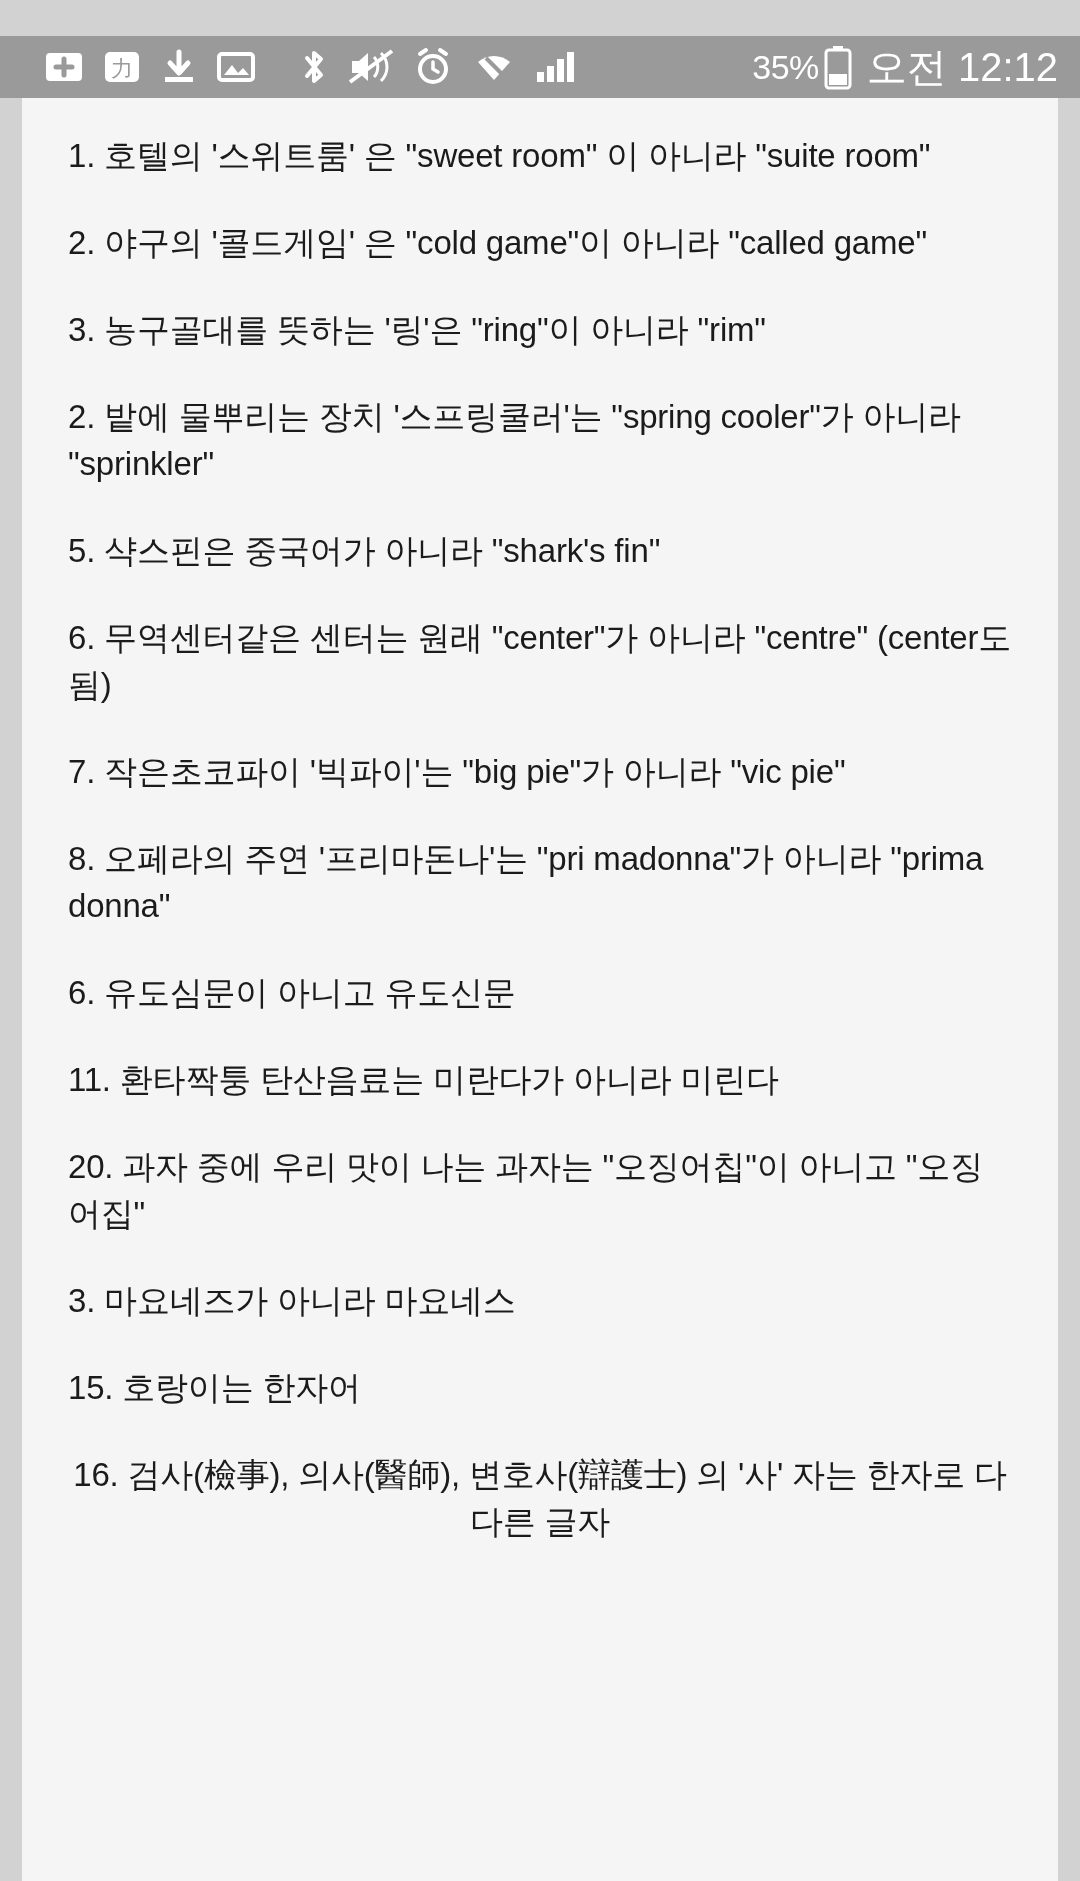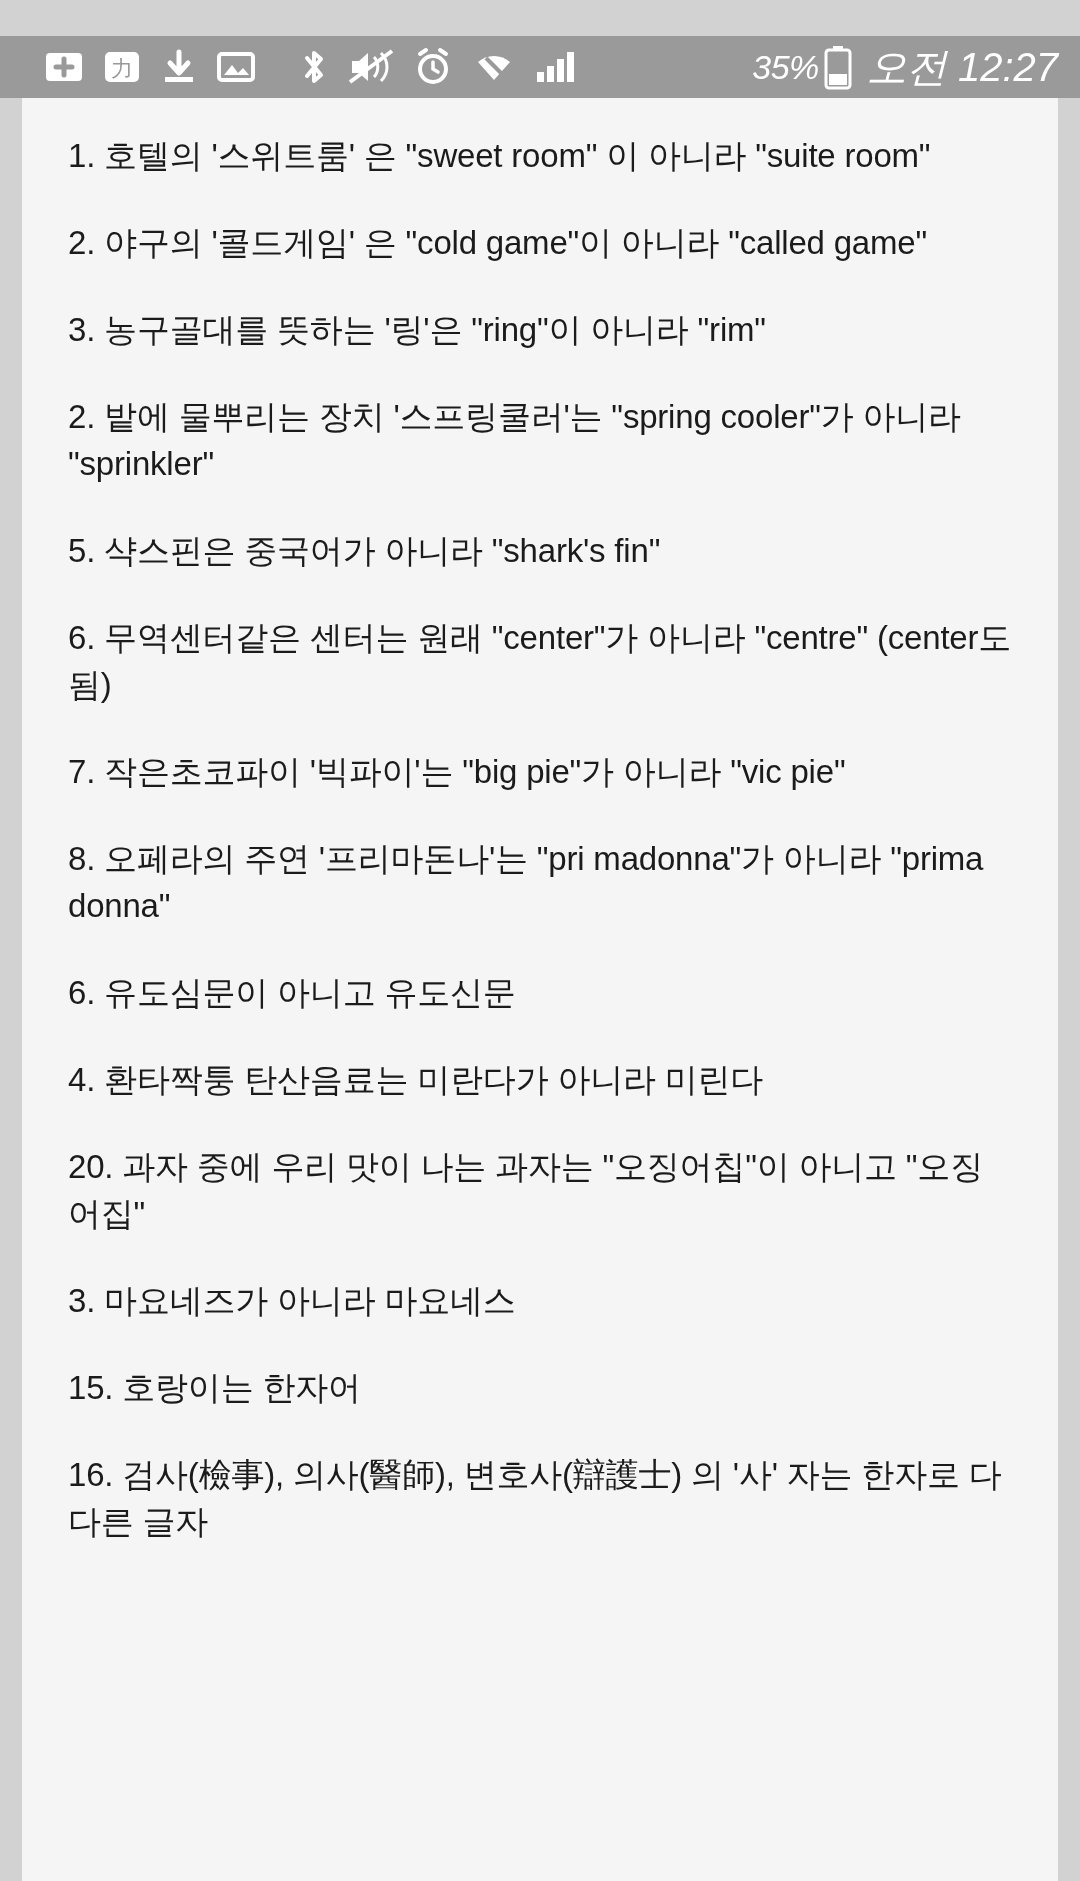--- a/index.html
+++ b/index.html
@@ -45,21 +45,20 @@
     align-items: center;
     gap: 18px;
     margin-left: 42px;
     flex: 1 1 auto;
   }
   .status-right {
     display: flex;
     align-items: center;
     gap: 4px;
     flex: 0 0 auto;
-    font-style: italic;
   }
   .sicon {
     display: inline-flex;
     align-items: center;
     justify-content: center;
     color: #ffffff;
     fill: #ffffff;
   }
   .battery-pct {
     color: #ffffff;
@@ -87,21 +86,21 @@
     overflow: hidden;
   }
   .line {
     color: #1b1b1b;
     font-size: 33px;
     line-height: 47px;
     margin: 0 0 40px 0;
     word-break: break-word;
     letter-spacing: -0.2px;
   }
-  .line:last-child { margin-bottom: 12px; }
+  .line:last-child { margin-bottom: 12px; text-align: center; }
 </style>
 </head>
 <body>
 
 <div class="screen">
 
   <div class="status-bar">
 
     <div class="status-left">
       <span class="sicon">
@@ -169,35 +168,35 @@
 
     <div class="status-right">
       <span class="battery-pct">35%</span>
       <span class="sicon">
         <svg width="30" height="46" viewBox="0 0 30 46">
           <rect x="10" y="2" width="10" height="4" fill="#ffffff"></rect>
           <rect x="3" y="6" width="24" height="38" rx="3" fill="none" stroke="#ffffff" stroke-width="3"></rect>
           <rect x="6" y="30" width="18" height="11" fill="#ffffff"></rect>
         </svg>
       </span>
-      <span class="clock">오전 12:27</span>
+      <span class="clock">오전 12:12</span>
     </div>
 
   </div>
 
   <div class="content">
     <p class="line">1. 호텔의 '스위트룸' 은 "sweet room" 이 아니라 "suite room"</p>
     <p class="line">2. 야구의 '콜드게임' 은 "cold game"이 아니라 "called game"</p>
     <p class="line">3. 농구골대를 뜻하는 '링'은 "ring"이 아니라 "rim"</p>
     <p class="line">2. 밭에 물뿌리는 장치 '스프링쿨러'는 "spring cooler"가 아니라 "sprinkler"</p>
     <p class="line">5. 샥스핀은 중국어가 아니라 "shark's fin"</p>
     <p class="line">6. 무역센터같은 센터는 원래 "center"가 아니라 "centre" (center도 됨)</p>
     <p class="line">7. 작은초코파이 '빅파이'는 "big pie"가 아니라 "vic pie"</p>
     <p class="line">8. 오페라의 주연 '프리마돈나'는 "pri madonna"가 아니라 "prima donna"</p>
     <p class="line">6. 유도심문이 아니고 유도신문</p>
-    <p class="line">4. 환타짝퉁 탄산음료는 미란다가 아니라 미린다</p>
+    <p class="line">11. 환타짝퉁 탄산음료는 미란다가 아니라 미린다</p>
     <p class="line">20. 과자 중에 우리 맛이 나는 과자는 "오징어칩"이 아니고 "오징어집"</p>
     <p class="line">3. 마요네즈가 아니라 마요네스</p>
     <p class="line">15. 호랑이는 한자어</p>
     <p class="line">16. 검사(檢事), 의사(醫師), 변호사(辯護士) 의 '사' 자는 한자로 다 다른 글자</p>
   </div>
 
 </div>
 
 </body></html>

